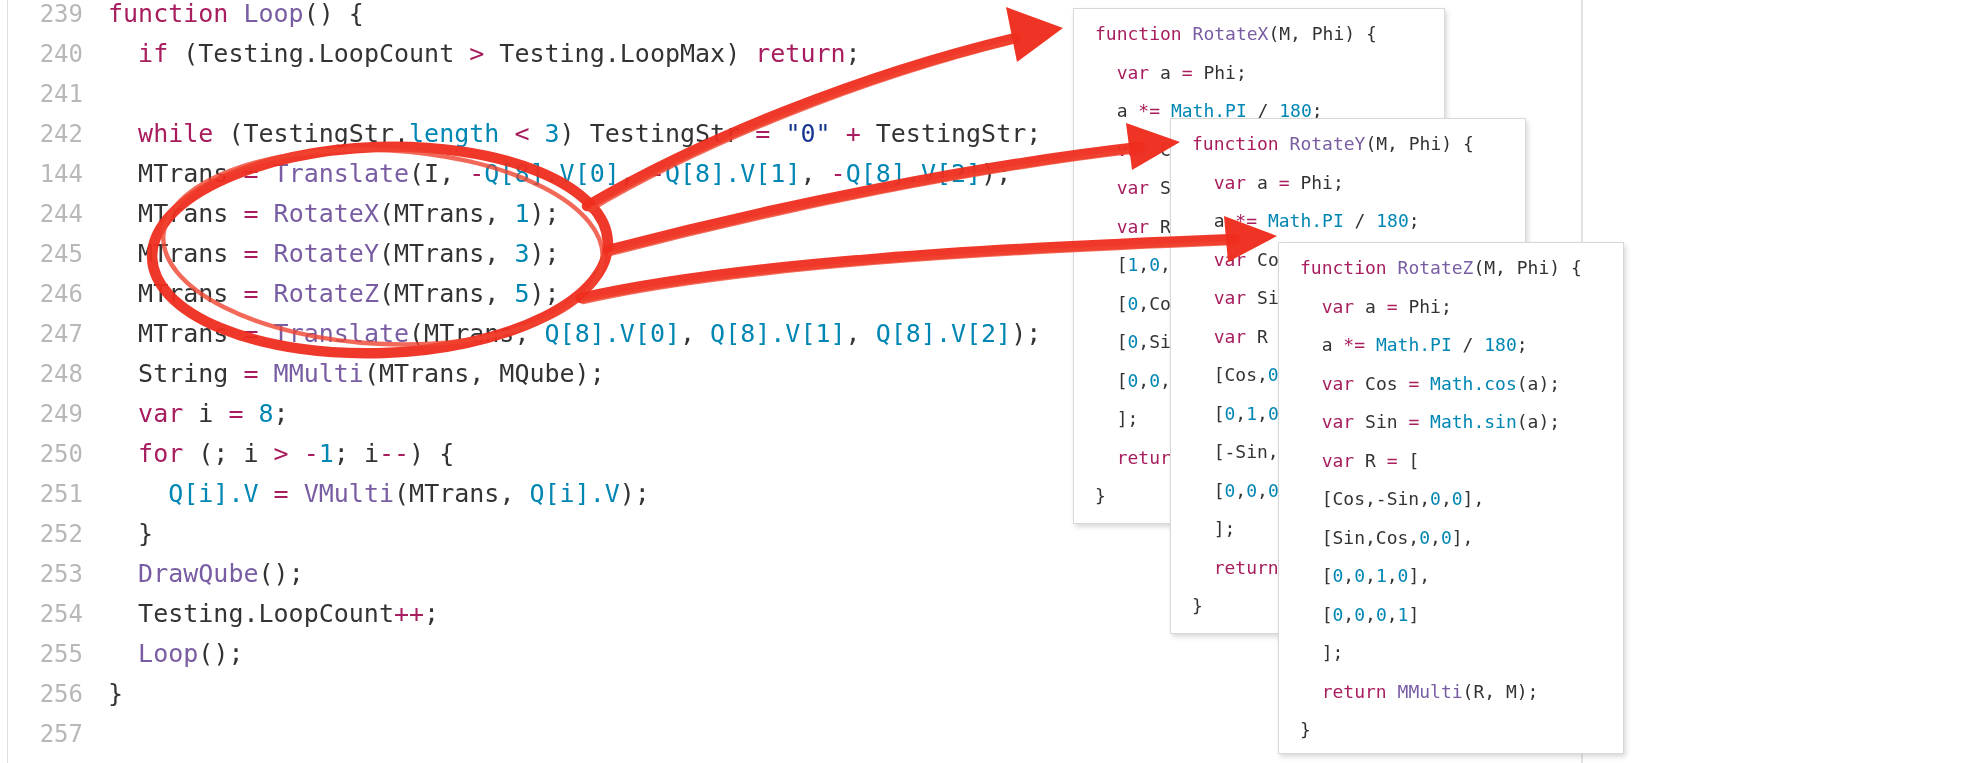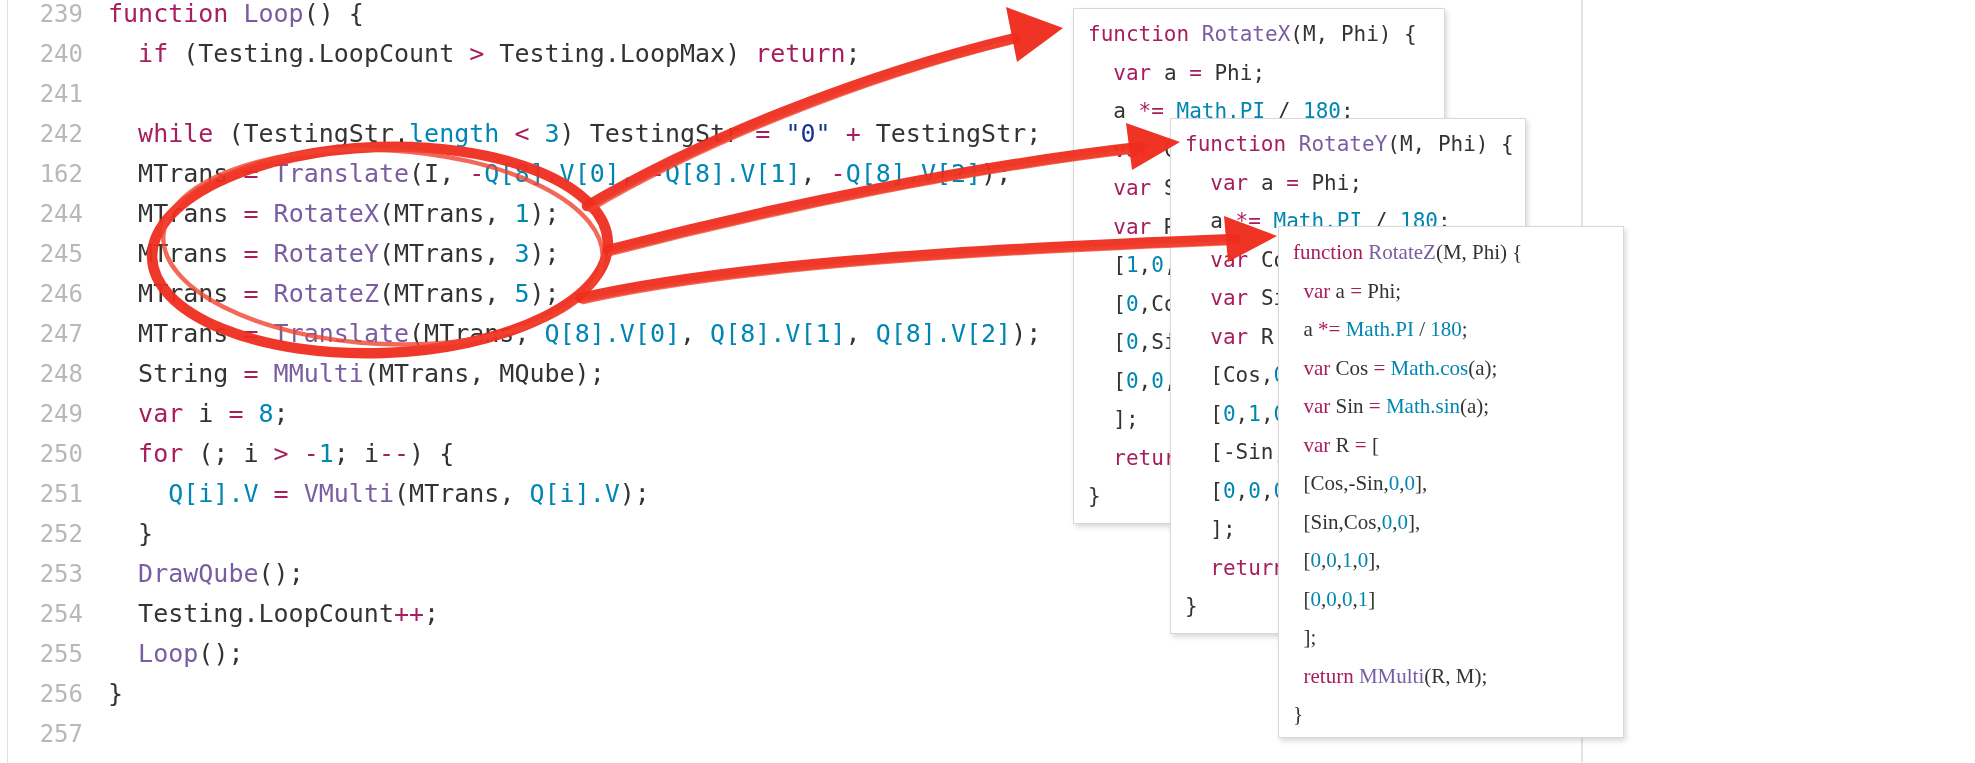--- a/index.html
+++ b/index.html
@@ -20,24 +20,24 @@
   .tok-k{color:#a71d5d;}
   .tok-f{color:#795da3;}
   .tok-b{color:#0086b3;}
   .tok-s{color:#183691;}
   .tok-p{color:#333333;}
 
   
   .popup{position:absolute;background:#fff;border:1px solid #d8d8d8;
          box-sizing:border-box;padding:6px 14px;overflow:hidden;
          box-shadow:2px 3px 5px rgba(0,0,0,0.15);}
-  .pline{height:38.5px;line-height:38.5px;white-space:pre;font-size:21px;color:#333;}
+  .pline{height:38.5px;line-height:38.5px;white-space:pre;font-size:18px;color:#333;margin-left:7px;}
   #popup-rotatex{left:1073px;top:8px;width:372px;height:516px;z-index:10;}
   #popup-rotatey{left:1170px;top:118px;width:356px;height:516px;z-index:11;}
-  #popup-rotatez{left:1278px;top:226px;width:346px;height:512px;z-index:12;font-family:Liberation Serif, serif;}
+  #popup-rotatez{left:1278px;top:242px;width:346px;height:512px;z-index:12;}
 
   
   #annot{position:absolute;left:0;top:0;z-index:50;pointer-events:none;}
   .red-stroke{fill:none;stroke:#ee2d1e;stroke-width:10.5;stroke-linecap:round;opacity:0.95;}
   .red-stroke-thin{fill:none;stroke:#f04330;stroke-width:4.5;stroke-linecap:round;opacity:0.8;}
   .red-fill{fill:#ee2d1e;opacity:0.97;}
 </style>
 </head>
 <body>
 
@@ -52,21 +52,21 @@
         <div class="lc"><span class="tok-p">  </span><span class="tok-k">if</span><span class="tok-p"> (Testing.LoopCount </span><span class="tok-k">&gt;</span><span class="tok-p"> Testing.LoopMax) </span><span class="tok-k">return</span><span class="tok-p">;</span></div>
       </div>
       <div class="line">
         <div class="ln">241</div>
       </div>
       <div class="line">
         <div class="ln">242</div>
         <div class="lc"><span class="tok-p">  </span><span class="tok-k">while</span><span class="tok-p"> (TestingStr.</span><span class="tok-b">length</span><span class="tok-p"> </span><span class="tok-k">&lt;</span><span class="tok-p"> </span><span class="tok-b">3</span><span class="tok-p">) TestingStr </span><span class="tok-k">=</span><span class="tok-p"> </span><span class="tok-s">"0"</span><span class="tok-p"> </span><span class="tok-k">+</span><span class="tok-p"> TestingStr;</span></div>
       </div>
       <div class="line">
-        <div class="ln">162</div>
+        <div class="ln">144</div>
         <div class="lc"><span class="tok-p">  MTrans </span><span class="tok-k">=</span><span class="tok-p"> </span><span class="tok-f">Translate</span><span class="tok-p">(I, </span><span class="tok-k">-</span><span class="tok-b">Q[8].V[0]</span><span class="tok-p">, </span><span class="tok-k">-</span><span class="tok-b">Q[8].V[1]</span><span class="tok-p">, </span><span class="tok-k">-</span><span class="tok-b">Q[8].V[2]</span><span class="tok-p">);</span></div>
       </div>
       <div class="line">
         <div class="ln">244</div>
         <div class="lc"><span class="tok-p">  MTrans </span><span class="tok-k">=</span><span class="tok-p"> </span><span class="tok-f">RotateX</span><span class="tok-p">(MTrans, </span><span class="tok-b">1</span><span class="tok-p">);</span></div>
       </div>
       <div class="line">
         <div class="ln">245</div>
         <div class="lc"><span class="tok-p">  MTrans </span><span class="tok-k">=</span><span class="tok-p"> </span><span class="tok-f">RotateY</span><span class="tok-p">(MTrans, </span><span class="tok-b">3</span><span class="tok-p">);</span></div>
       </div>

